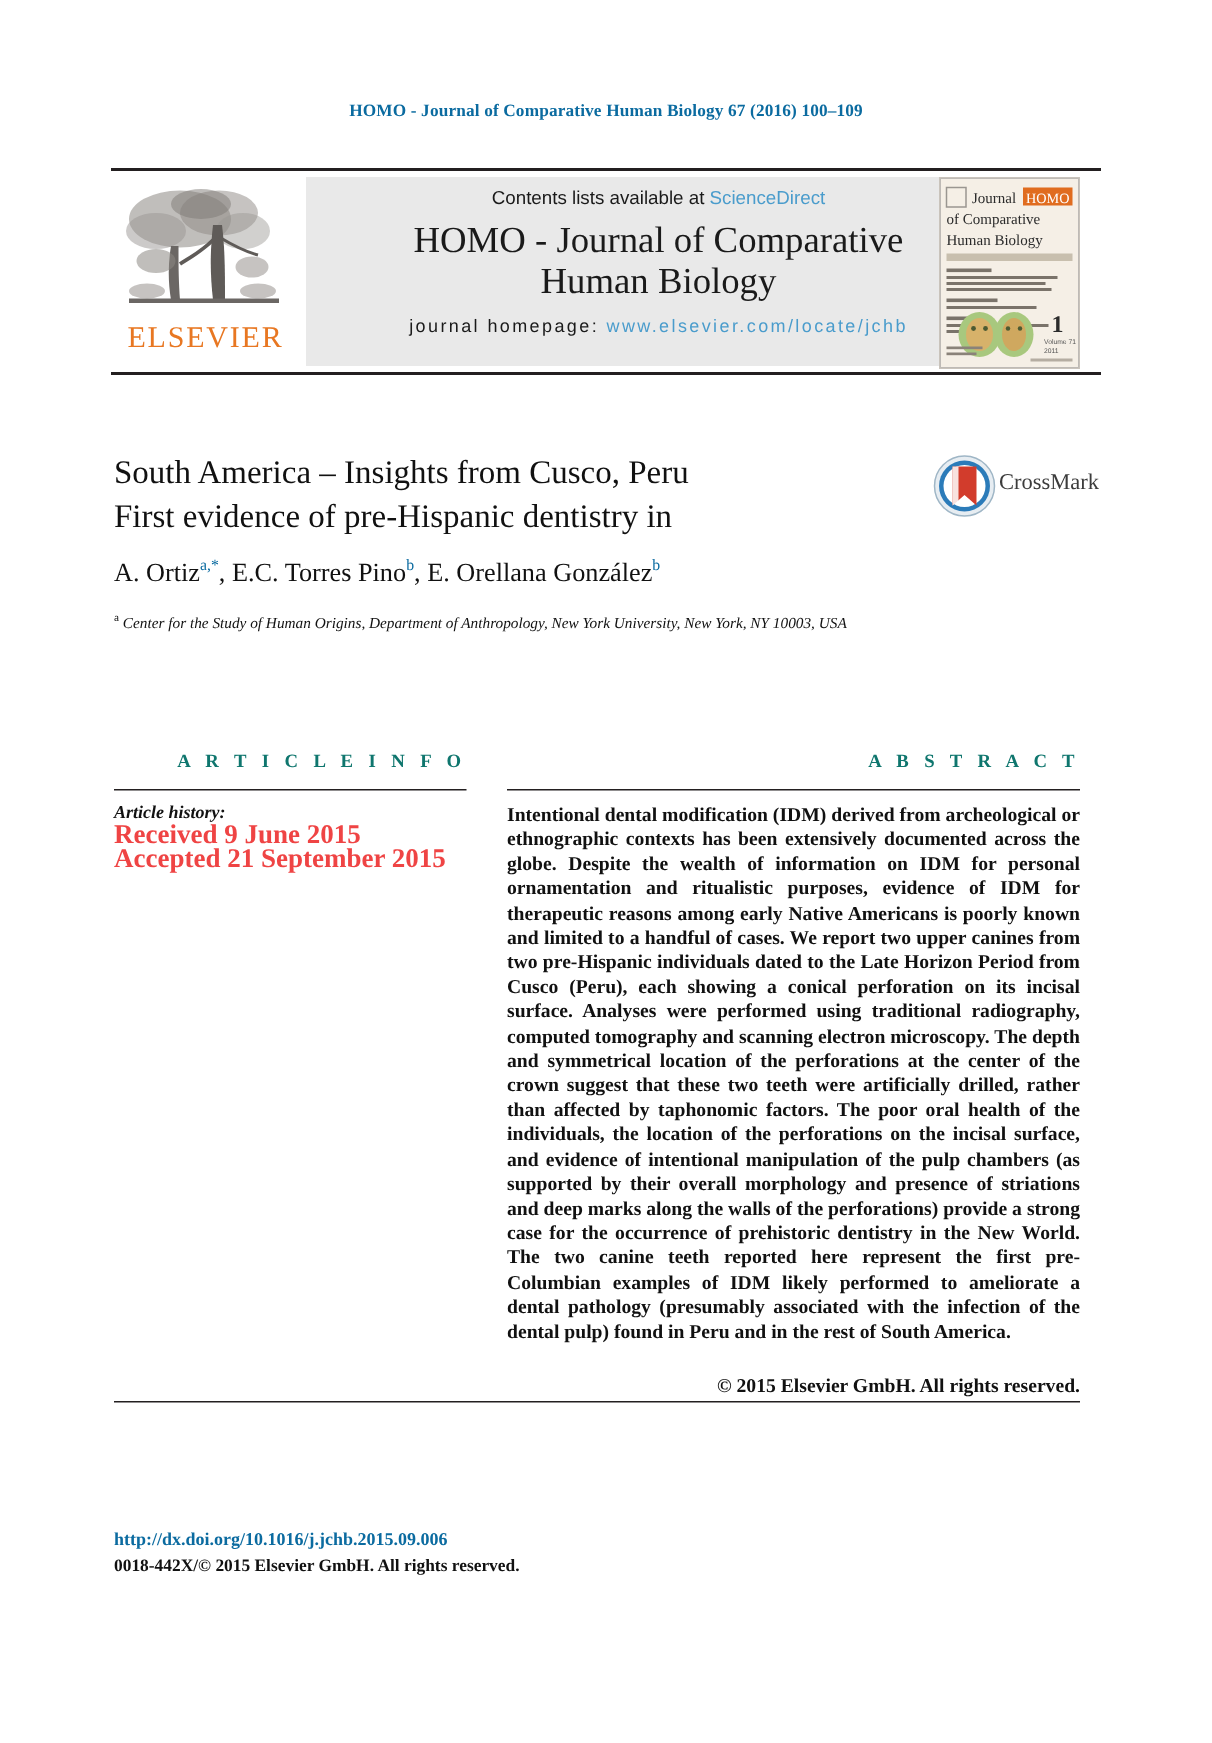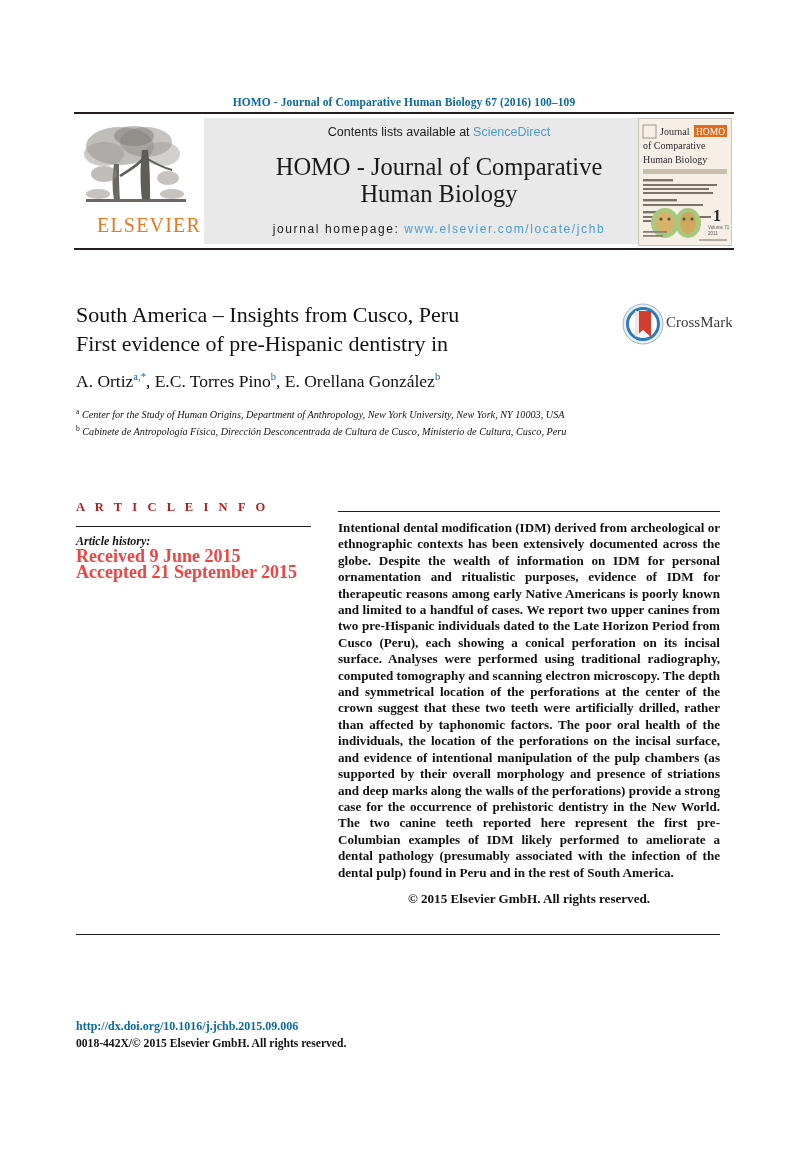--- a/index.html
+++ b/index.html
@@ -19,21 +19,21 @@
     position: absolute;
     left: 0; top: 0;
     width: 808px;
     height: 1162px;
     background: #fff;
   }
 
   
   .runninghead {
     position: absolute;
-    left: 0; top: 96px;
+    left: 0; top: 68px;
     width: 808px;
     text-align: center;
     font-family: "Liberation Serif", serif;
     font-weight: bold;
     font-size: 11.5px;
     letter-spacing: .1px;
     color: #0b6ba0;
   }
 
   
@@ -60,38 +60,38 @@
     left: 0px; top: 6px;
     width: 126px; height: 126px;
   }
   .tree-svg {
     position: absolute;
     left: 6px; top: 2px;
     width: 112px; height: 92px;
   }
   .elsevier-word {
     position: absolute;
-    left: 12px; top: 96px;
+    left: 0; top: 96px;
     width: 126px;
     text-align: center;
     font-family: "Liberation Serif", serif;
     font-size: 20px;
     letter-spacing: 1.2px;
     color: #e87722;
   }
   .center-panel {
     position: absolute;
     left: 130px; top: 6px;
     width: 470px; height: 126px;
     background: #e9e9e9;
     display: flex;
     flex-direction: column;
     justify-content: space-between;
     align-items: center;
-    padding: 7px 0 8px 0;
+    padding: 7px 0 20px 0;
     box-sizing: border-box;
   }
   .contents-line {
     font-family: "Liberation Sans", sans-serif;
     font-size: 12.5px;
     color: #1a1a1a;
   }
   .contents-line .sd {
     color: #4a9ccc;
   }
@@ -107,21 +107,21 @@
     font-family: "Liberation Sans", sans-serif;
     font-size: 12px;
     letter-spacing: 1.6px;
     color: #1a1a1a;
     white-space: nowrap;
   }
   .homepage-line .url { color: #4a9ccc; }
 
   .cover-box {
     position: absolute;
-    left: 564px; top: 6px;
+    left: 552px; top: 6px;
     width: 92px; height: 126px;
     border: 1px solid #c9c3bb;
     background: #a3a3a3;
     overflow: hidden;
     text-align: right;
   }
   .cover-inner { position: absolute; left:0; top:0; width:92px; height:126px; }
 
   
   .paper-title {
@@ -176,21 +176,22 @@
   .abs-col {
     position: absolute;
     left: 338px; top: 500px;
     width: 382px;
   }
   .sec-head {
     font-family: "Liberation Serif", serif;
     font-weight: bold;
     font-size: 12.5px;
     letter-spacing: 3.6px;
-    color: #b91c1c;
+    color: #0f766e;
+    text-align: right;
   }
   .sec-rule {
     margin-top: 11px;
     border-top: 1.3px solid #231f20;
   }
   .hist-title {
     margin-top: 7px;
     font-family: "Liberation Serif", serif;
     font-style: italic;
     font-weight: bold;
@@ -208,22 +209,22 @@
     margin-top: 8px;
     font-family: "Liberation Serif", serif;
     font-weight: bold;
     font-size: 13.1px;
     line-height: 16.4px;
     text-align: justify;
     color: #111;
     hyphens: manual;
   }
   .abs-copy {
-    margin-top: 10px;
-    text-align: center;
+    margin-top: 20px;
+    text-align: right;
     font-family: "Liberation Serif", serif;
     font-weight: bold;
     font-size: 13.1px;
     color: #111;
   }
 
   
   .foot-rule {
     position: absolute;
     left: 76px; top: 934px;
@@ -368,32 +369,32 @@
   </div>
 
   <div class="authors">
     <span>A. Ortiz</span><sup>a,*</sup>,
     <span>E.C. Torres Pino</span><sup>b</sup>,
     <span>E. Orellana González</span><sup>b</sup>
   </div>
 
   <div class="affil">
     <div><sup>a</sup> <span>Center for the Study of Human Origins, Department of Anthropology, New York University, New York, NY 10003, USA</span></div>
-    <div><sup>b</sup> <span>Cabinete de Antropología Física, Dirección Desconcentrada de Cultura de Cusco, Ministerio de Cultura, Cusco, Peru</span></div>
   </div>
 
   <div class="info-col">
     <div class="sec-head">A R T I C L E   I N F O</div>
     <div class="sec-rule"></div>
     <div class="hist-title">Article history:</div>
     <div class="hist-line">Received 9 June 2015</div>
     <div class="hist-line">Accepted 21 September 2015</div>
   </div>
 
   <div class="abs-col">
+    <div class="sec-head">A B S T R A C T</div>
     <div class="sec-rule"></div>
     <div class="abs-body">Intentional dental modification (IDM) derived from archeological or ethnographic contexts has been extensively documented across the globe. Despite the wealth of information on IDM for personal ornamentation and ritualistic purposes, evidence of IDM for therapeutic reasons among early Native Americans is poorly known and limited to a handful of cases. We report two upper canines from two pre-Hispanic individuals dated to the Late Horizon Period from Cusco (Peru), each showing a conical perforation on its incisal surface. Analyses were performed using traditional radiography, computed tomography and scanning electron microscopy. The depth and symmetrical location of the perforations at the center of the crown suggest that these two teeth were artificially drilled, rather than affected by taphonomic factors. The poor oral health of the individuals, the location of the perforations on the incisal surface, and evidence of intentional manipulation of the pulp chambers (as supported by their overall morphology and presence of striations and deep marks along the walls of the perforations) provide a strong case for the occurrence of prehistoric dentistry in the New World. The two canine teeth reported here represent the first pre-Columbian examples of IDM likely performed to ameliorate a dental pathology (presumably associated with the infection of the dental pulp) found in Peru and in the rest of South America.</div>
     <div class="abs-copy">© 2015 Elsevier GmbH. All rights reserved.</div>
   </div>
 
   <div class="foot-rule"></div>
   <div class="doi-line">http://dx.doi.org/10.1016/j.jchb.2015.09.006</div>
   <div class="issn-line">0018-442X/© 2015 Elsevier GmbH. All rights reserved.</div>
 
 </div>

